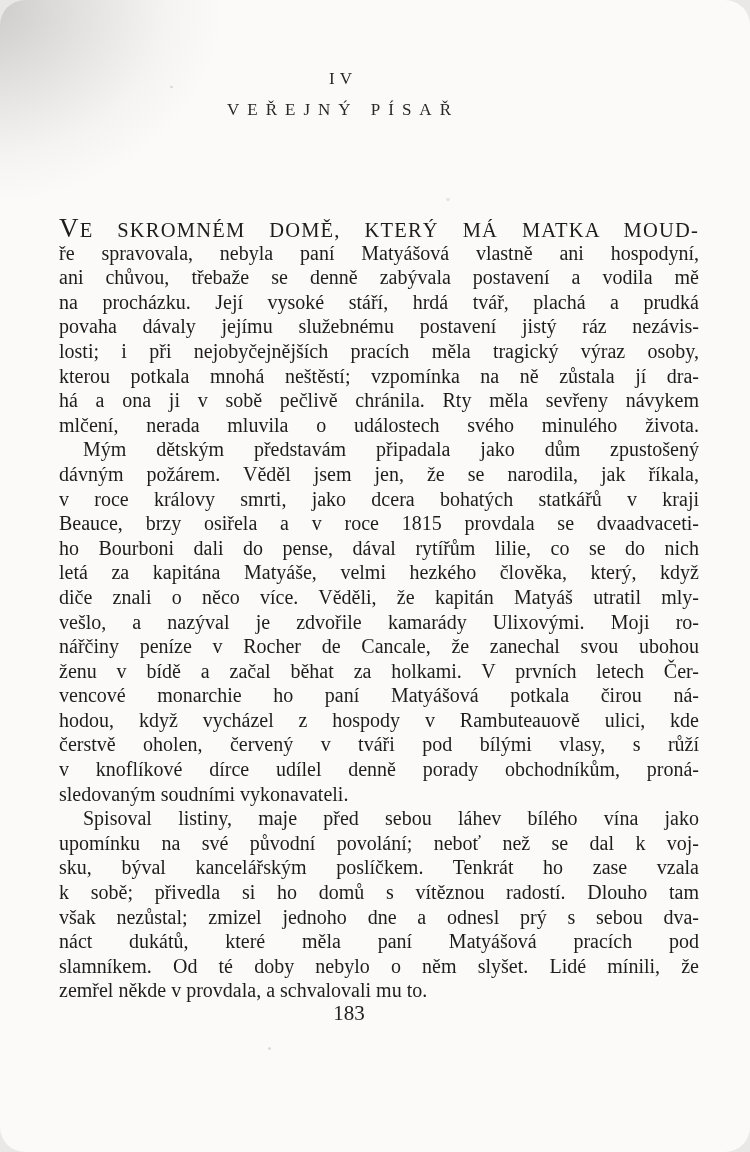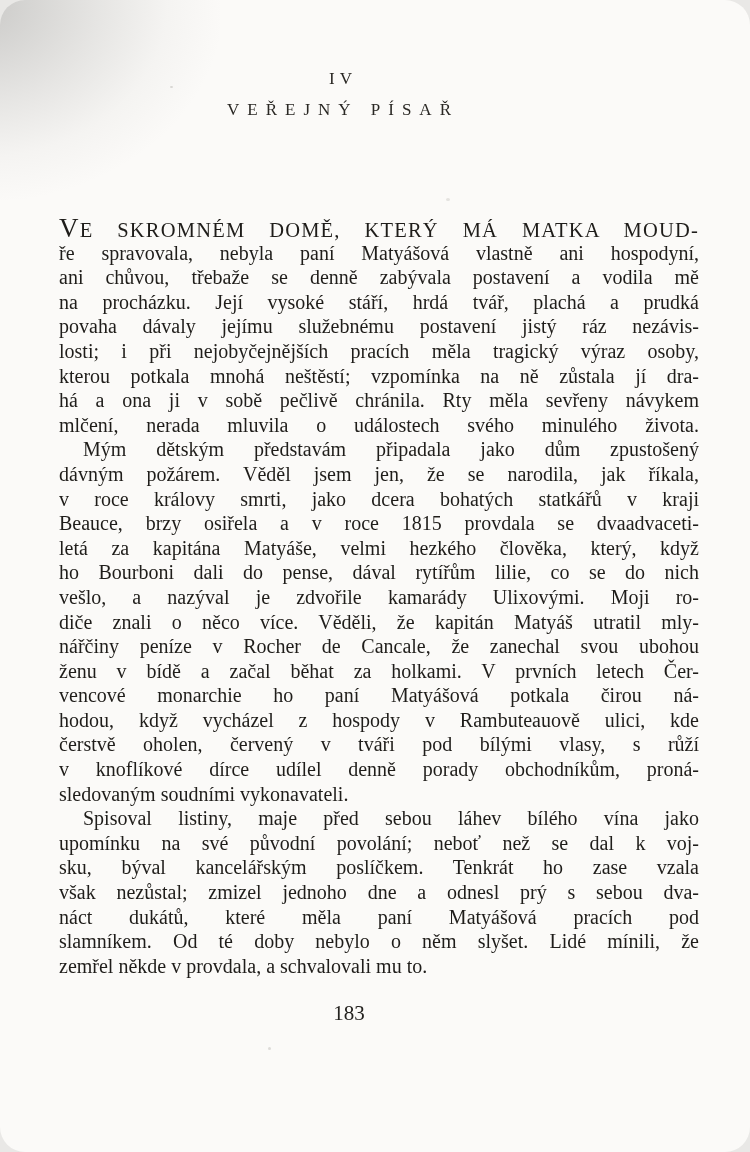--- a/index.html
+++ b/index.html
@@ -123,36 +123,37 @@
         <div class="line">losti; i při nejobyčejnějších pracích měla tragický výraz osoby,</div>
         <div class="line">kterou potkala mnohá neštěstí; vzpomínka na ně zůstala jí dra-</div>
         <div class="line">há a ona ji v sobě pečlivě chránila. Rty měla sevřeny návykem</div>
         <div class="line">mlčení, nerada mluvila o událostech svého minulého života.</div>
       </div>
     <div class="para">
         <div class="line indent">Mým dětským představám připadala jako dům zpustošený</div>
         <div class="line">dávným požárem. Věděl jsem jen, že se narodila, jak říkala,</div>
         <div class="line">v roce královy smrti, jako dcera bohatých statkářů v kraji</div>
         <div class="line">Beauce, brzy osiřela a v roce 1815 provdala se dvaadvaceti-</div>
+        <div class="line">ho Bourboni dali do pense, dával rytířům lilie, co se do nich</div>
         <div class="line">letá za kapitána Matyáše, velmi hezkého člověka, který, když</div>
-        <div class="line">ho Bourboni dali do pense, dával rytířům lilie, co se do nich</div>
+        <div class="line">diče znali o něco více. Věděli, že kapitán Matyáš utratil mly-</div>
         <div class="line">vešlo, a nazýval je zdvořile kamarády Ulixovými. Moji ro-</div>
-        <div class="line">diče znali o něco více. Věděli, že kapitán Matyáš utratil mly-</div>
         <div class="line">nářčiny peníze v Rocher de Cancale, že zanechal svou ubohou</div>
         <div class="line">ženu v bídě a začal běhat za holkami. V prvních letech Čer-</div>
         <div class="line">vencové monarchie ho paní Matyášová potkala čirou ná-</div>
         <div class="line">hodou, když vycházel z hospody v Rambuteauově ulici, kde</div>
         <div class="line">čerstvě oholen, červený v tváři pod bílými vlasy, s růží</div>
         <div class="line">v knoflíkové dírce udílel denně porady obchodníkům, proná-</div>
         <div class="line left">sledovaným soudními vykonavateli.</div>
       </div>
     <div class="para">
         <div class="line indent">Spisoval listiny, maje před sebou láhev bílého vína jako</div>
         <div class="line">upomínku na své původní povolání; neboť než se dal k voj-</div>
         <div class="line">sku, býval kancelářským poslíčkem. Tenkrát ho zase vzala</div>
+        <div class="line">k sobě; přivedla si ho domů s vítěznou radostí. Dlouho tam</div>
         <div class="line">však nezůstal; zmizel jednoho dne a odnesl prý s sebou dva-</div>
         <div class="line">náct dukátů, které měla paní Matyášová pracích pod</div>
         <div class="line">slamníkem. Od té doby nebylo o něm slyšet. Lidé mínili, že</div>
         <div class="line left">zemřel někde v provdala, a schvalovali mu to.</div>
       </div>
   </div>
 
   <div class="page-number">183</div>
 </div>
 

